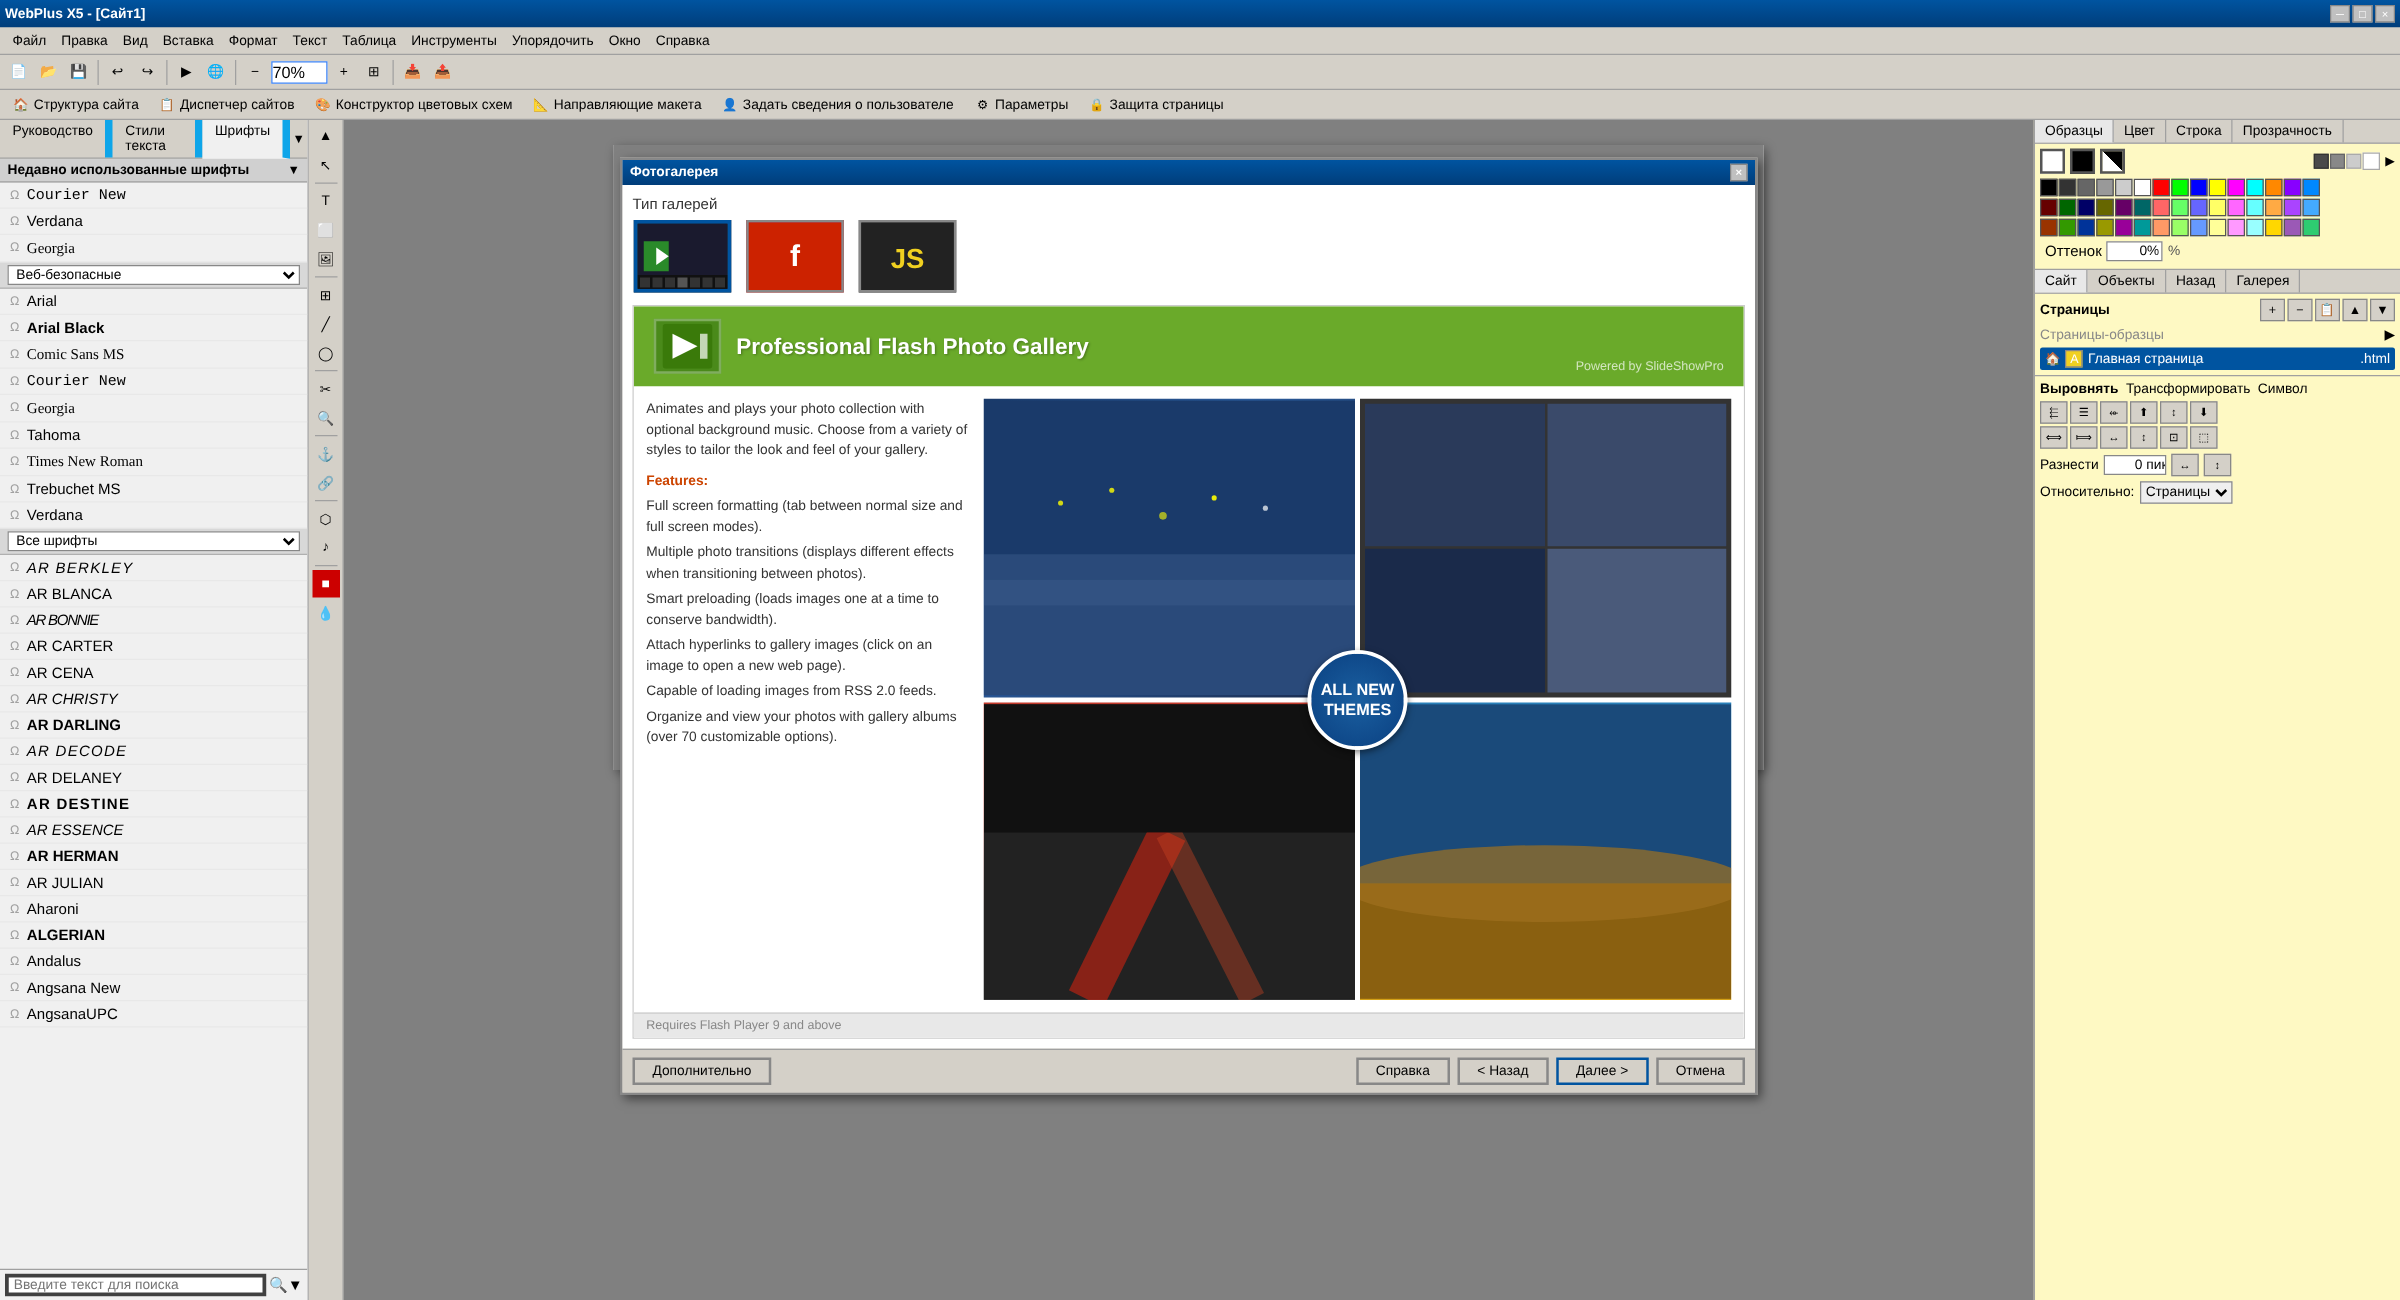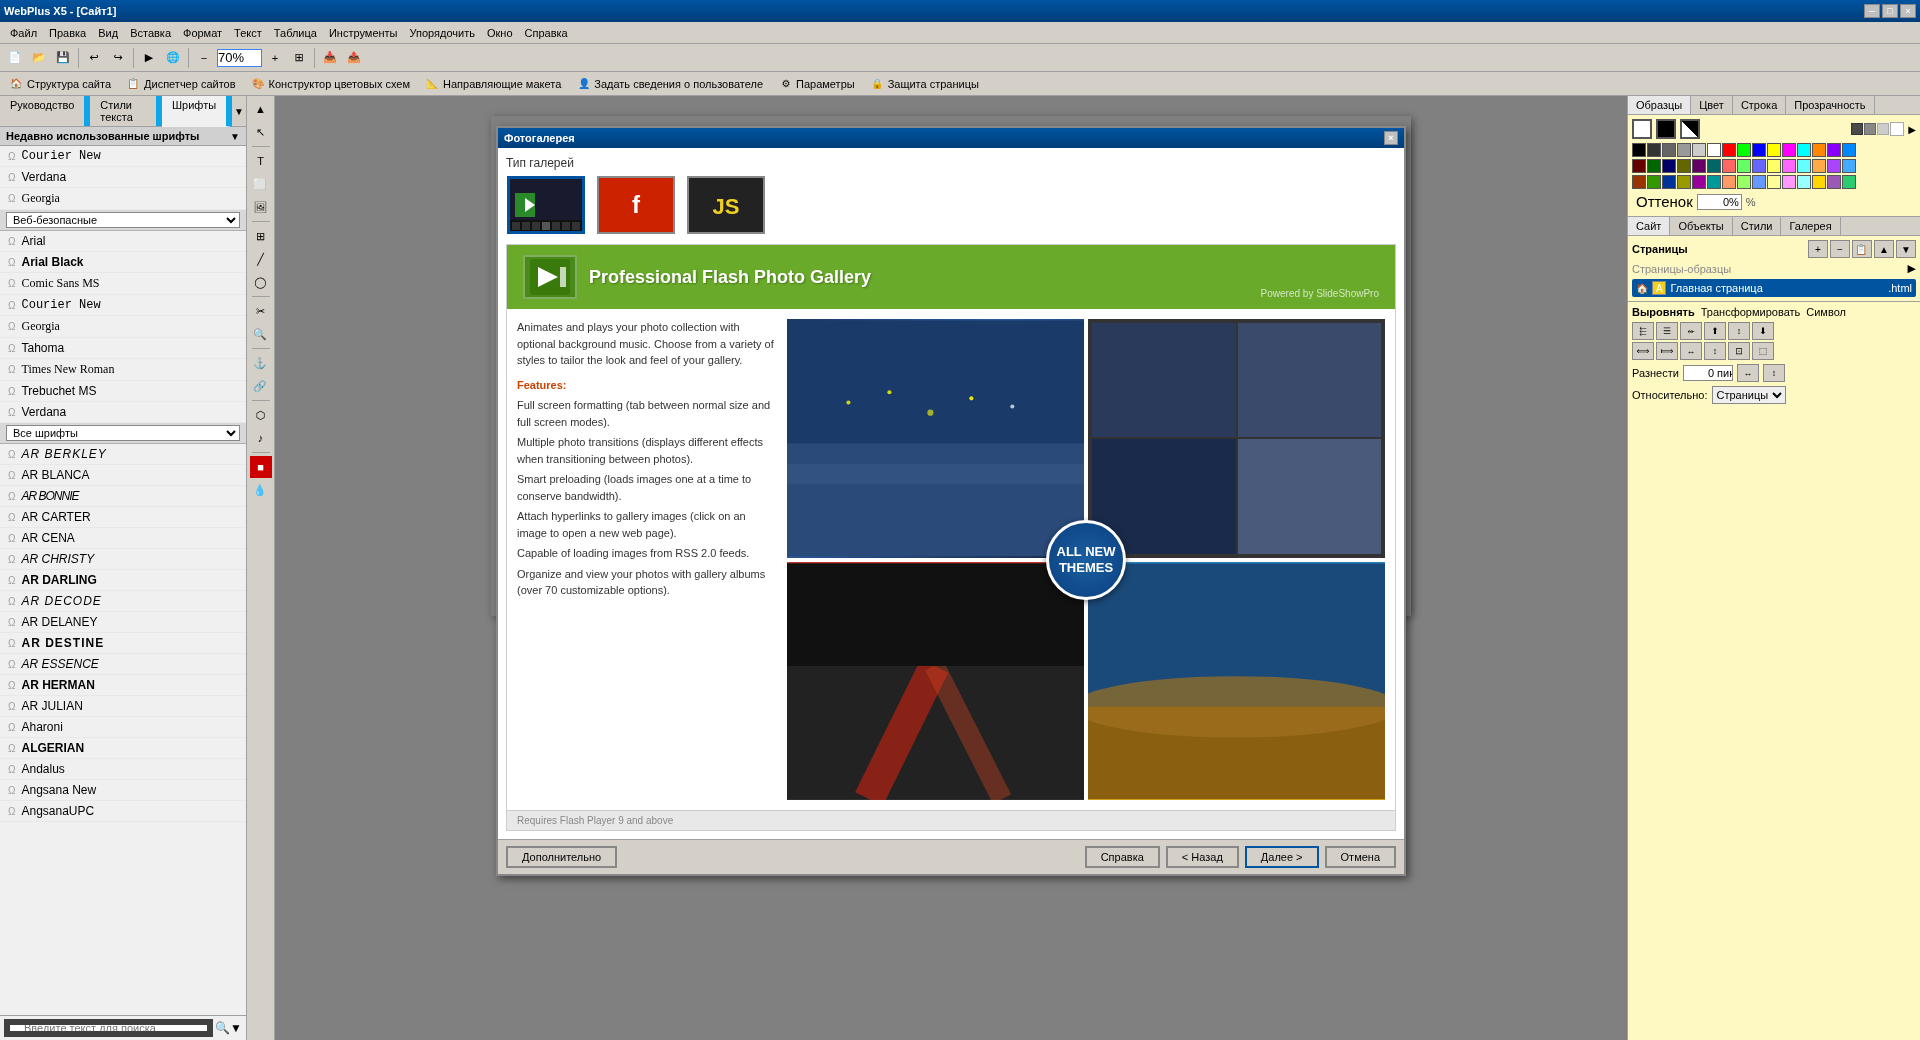--- a/index.html
+++ b/index.html
@@ -134,23 +134,23 @@
     .font-search-bar {
       display: flex;
       align-items: center;
       padding: 3px 4px;
       border-top: 1px solid #a0a0a0;
       background: #f0f0f0;
     }
     .font-search-input {
       flex: 1;
       height: 18px;
-      border: 6px solid #404040;
-      font-size: 11px;
-      padding: 0 14px;
+      border: 3px solid #404040;
+      font-size: 11px;
+      padding: 0 4px;
     }
     .section-divider {
       background: #d8d8d8;
       padding: 2px 6px;
       font-size: 11px;
       border-bottom: 1px solid #b0b0b0;
       display: flex; align-items: center;
     }
     .section-divider select {
       font-size: 11px;
@@ -404,21 +404,21 @@
       background: #d4d0c8;
       border: 1px solid #888;
       font-size: 9px;
       cursor: pointer;
       display: flex; align-items: center; justify-content: center;
     }
 
     .tshade-row {
       display: flex; align-items: center; gap: 4px; padding: 2px 4px;
     }
-    .tshade-label { font-size: 15px; }
+    .tshade-label { font-size: 12px; }
     .tshade-input {
       width: 45px; height: 16px;
       border: 1px solid #888; font-size: 11px; text-align: right; padding: 0 2px;
     }
 
     .right-panel-pages {
       padding: 4px;
     }
     .pages-tb-btn {
       width: 20px; height: 18px;
@@ -963,21 +963,21 @@
           <input class="tshade-input" type="text" value="0%" style="">
           <span style="font-size:11px;color:#555;">%</span>
         </div>
       </div>
     </div>
 
     <div style="flex:1; display:flex; flex-direction:column; overflow:hidden;">
       <div class="right-panel-tabs">
         <div class="right-panel-tab active">Сайт</div>
         <div class="right-panel-tab">Объекты</div>
-        <div class="right-panel-tab">Стили</div>
+        <div class="right-panel-tab">Назад</div>
         <div class="right-panel-tab">Галерея</div>
       </div>
 
       <div class="right-panel-pages">
         <div style="display:flex; align-items:center; gap:2px; margin-bottom:4px;">
           <span style="font-size:11px;font-weight:bold;flex:1;">Страницы</span>
           <button class="pages-tb-btn">+</button>
           <button class="pages-tb-btn">−</button>
           <button class="pages-tb-btn">📋</button>
           <button class="pages-tb-btn">▲</button>

